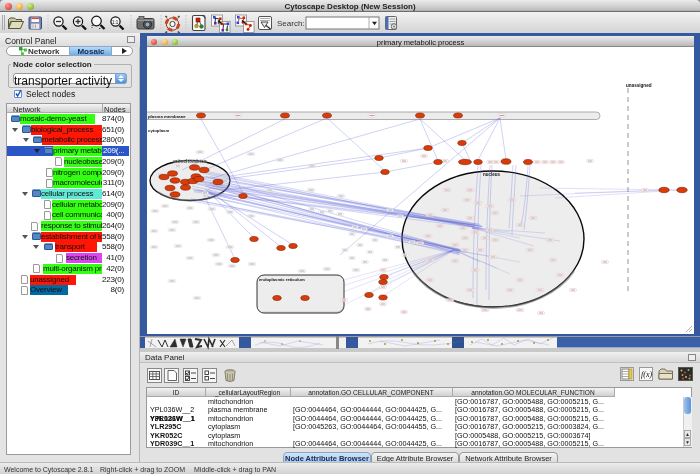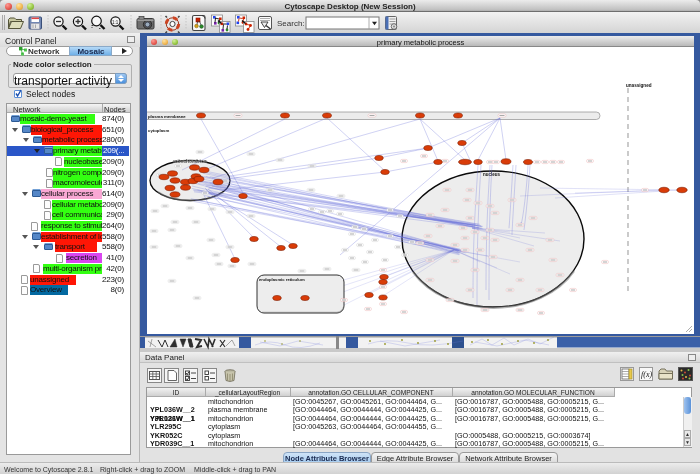--- a/index.html
+++ b/index.html
@@ -192,28 +192,28 @@
       <i class="abs lb" style="left:57px;top:42.8px;width:38px;background:#3f1">nucleobase-</i>
       <i class="abs lb" style="left:58px;top:42.8px;width:59px;text-align:right">209(0)</i>
 <i class="abs fi" style="left:39px;top:54.0px"></i>
       <i class="abs lb" style="left:46px;top:53.5px;width:49px;background:#3f1">nitrogen compo</i>
       <i class="abs lb" style="left:58px;top:53.5px;width:59px;text-align:right">209(0)</i>
 <i class="abs fi" style="left:39px;top:64.7px"></i>
       <i class="abs lb" style="left:46px;top:64.2px;width:49px;background:#3f1">macromolecule</i>
       <i class="abs lb" style="left:58px;top:64.2px;width:59px;text-align:right">311(0)</i>
 <i class="abs" style="left:15px;top:77.9px;border-top:4px solid #555;border-left:3px solid transparent;border-right:3px solid transparent"></i>
       <i class="abs fo" style="left:25px;top:76.4px"></i>
-      <i class="abs lb" style="left:34px;top:74.9px;width:61px;background:#f9a8d4">cellular process</i>
+      <i class="abs lb" style="left:34px;top:74.9px;width:61px;background:#5eead4">cellular process</i>
       <i class="abs lb" style="left:58px;top:74.9px;width:59px;text-align:right">614(0)</i>
 <i class="abs fi" style="left:37px;top:86.1px"></i>
       <i class="abs lb" style="left:45px;top:85.6px;width:50px;background:#3f1">cellular metabo</i>
       <i class="abs lb" style="left:58px;top:85.6px;width:59px;text-align:right">209(0)</i>
 <i class="abs fi" style="left:37px;top:96.8px"></i>
       <i class="abs lb" style="left:45px;top:96.3px;width:50px;background:#3f1">cell communicat</i>
-      <i class="abs lb" style="left:58px;top:96.3px;width:59px;text-align:right">29(0)</i>
+      <i class="abs lb" style="left:58px;top:96.3px;width:59px;text-align:right">40(0)</i>
 <i class="abs fi" style="left:24px;top:107.5px"></i>
       <i class="abs lb" style="left:34px;top:107.0px;width:61px;background:#3f1">response to stimul</i>
       <i class="abs lb" style="left:58px;top:107.0px;width:59px;text-align:right">264(0)</i>
 <i class="abs" style="left:15px;top:120.7px;border-top:4px solid #555;border-left:3px solid transparent;border-right:3px solid transparent"></i>
       <i class="abs fo" style="left:25px;top:119.2px"></i>
       <i class="abs lb" style="left:34px;top:117.7px;width:61px;background:#ff1605">establishment of lo</i>
       <i class="abs lb" style="left:58px;top:117.7px;width:59px;text-align:right">558(0)</i>
 <i class="abs" style="left:26px;top:131.4px;border-top:4px solid #555;border-left:3px solid transparent;border-right:3px solid transparent"></i>
       <i class="abs fo" style="left:37px;top:129.9px"></i>
       <i class="abs lb" style="left:48px;top:128.4px;width:42px;background:#ff1605">transport</i>
@@ -719,33 +719,33 @@
    <span class="abs" style="left:143px;top:1px;width:162px;text-align:center">annotation.GO CELLULAR_COMPONENT</span>
    <span class="abs" style="left:305px;top:1px;width:162px;text-align:center">annotation.GO MOLECULAR_FUNCTION</span>
    <span class="abs" style="left:58px;top:0;width:1px;height:9px;background:#aaa"></span>
    <span class="abs" style="left:143px;top:0;width:1px;height:9px;background:#aaa"></span>
    <span class="abs" style="left:305px;top:0;width:1px;height:9px;background:#aaa"></span>
    <span class="abs" style="left:467px;top:0;width:1px;height:9px;background:#aaa"></span>
  </div>
  <div class="abs" id="dtable" style="left:147px;top:396.5px;width:536px;height:50px;font-size:7.2px;color:#111">
 <span class="abs" style="left:3px;top:17px;font-weight:bold;white-space:nowrap">YJR121W__1</span>
       <span class="abs" style="left:61px;top:0.0px;white-space:nowrap">mitochondrion</span>
-      <span class="abs" style="left:146px;top:0.0px;white-space:nowrap">[GO:0045267, GO:0045261, GO:0044464, G...</span>
       <span class="abs" style="left:308px;top:0.0px;white-space:nowrap">[GO:0016787, GO:0005488, GO:0005215, G...</span>
-<span class="abs" style="left:3px;top:8.6px;font-weight:bold;white-space:nowrap">YPL036W__2</span>
+<span class="abs" style="left:3px;top:8.6px;font-weight:normal;white-space:nowrap">YPL036W__2</span>
       <span class="abs" style="left:61px;top:8.6px;white-space:nowrap">plasma membrane</span>
       <span class="abs" style="left:146px;top:8.6px;white-space:nowrap">[GO:0044464, GO:0044444, GO:0044425, G...</span>
       <span class="abs" style="left:308px;top:8.6px;white-space:nowrap">[GO:0016787, GO:0005488, GO:0005215, G...</span>
 <span class="abs" style="left:3px;top:17.1px;font-weight:bold;white-space:nowrap">YPL036W__1</span>
       <span class="abs" style="left:61px;top:17.1px;white-space:nowrap">mitochondrion</span>
       <span class="abs" style="left:146px;top:17.1px;white-space:nowrap">[GO:0044464, GO:0044444, GO:0044425, G...</span>
       <span class="abs" style="left:308px;top:17.1px;white-space:nowrap">[GO:0016787, GO:0005488, GO:0005215, G...</span>
 <span class="abs" style="left:3px;top:25.7px;font-weight:bold;white-space:nowrap">YLR295C</span>
       <span class="abs" style="left:61px;top:25.7px;white-space:nowrap">cytoplasm</span>
       <span class="abs" style="left:146px;top:25.7px;white-space:nowrap">[GO:0045263, GO:0044464, GO:0044455, G...</span>
+      <span class="abs" style="left:308px;top:25.7px;white-space:nowrap">[GO:0016787, GO:0005215, GO:0003824, G...</span>
 <span class="abs" style="left:3px;top:34.2px;font-weight:bold;white-space:nowrap">YKR052C</span>
       <span class="abs" style="left:61px;top:34.2px;white-space:nowrap">cytoplasm</span>
       <span class="abs" style="left:308px;top:34.2px;white-space:nowrap">[GO:0005488, GO:0005215, GO:0003674]</span>
 <span class="abs" style="left:3px;top:42.8px;font-weight:bold;white-space:nowrap">YDR039C__1</span>
       <span class="abs" style="left:61px;top:42.8px;white-space:nowrap">mitochondrion</span>
       <span class="abs" style="left:146px;top:42.8px;white-space:nowrap">[GO:0044464, GO:0044444, GO:0044425, G...</span>
       <span class="abs" style="left:308px;top:42.8px;white-space:nowrap">[GO:0016787, GO:0005488, GO:0005215, G...</span>
 </div>
 
  <div class="abs" style="left:683px;top:397px;width:9px;height:50px;background:#f0f0f0;border-left:1px solid #ccc"></div>

